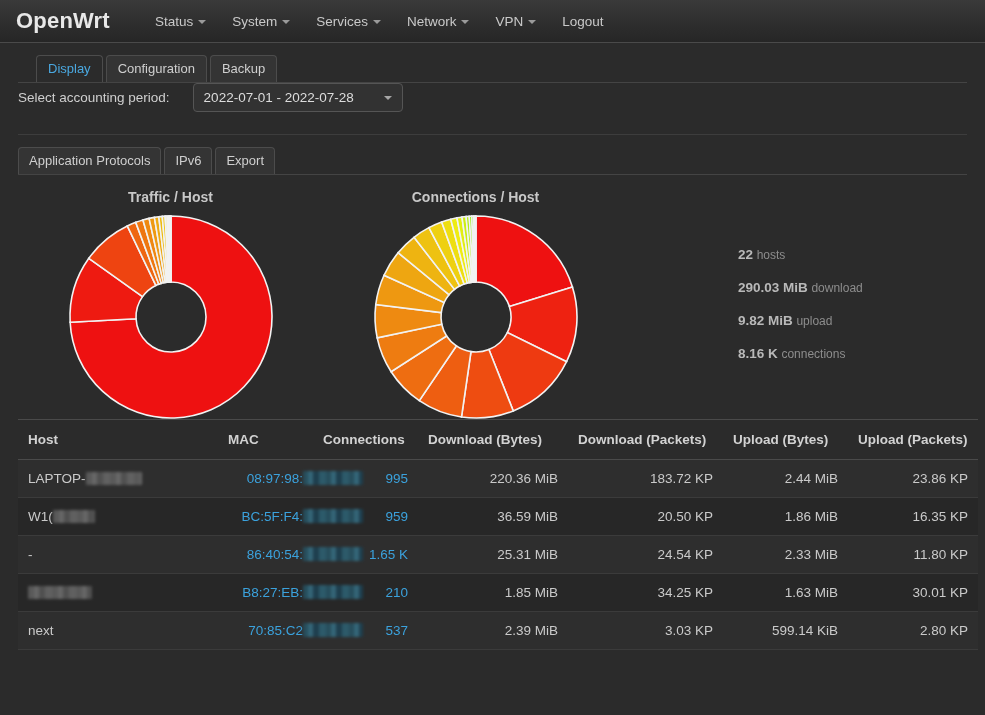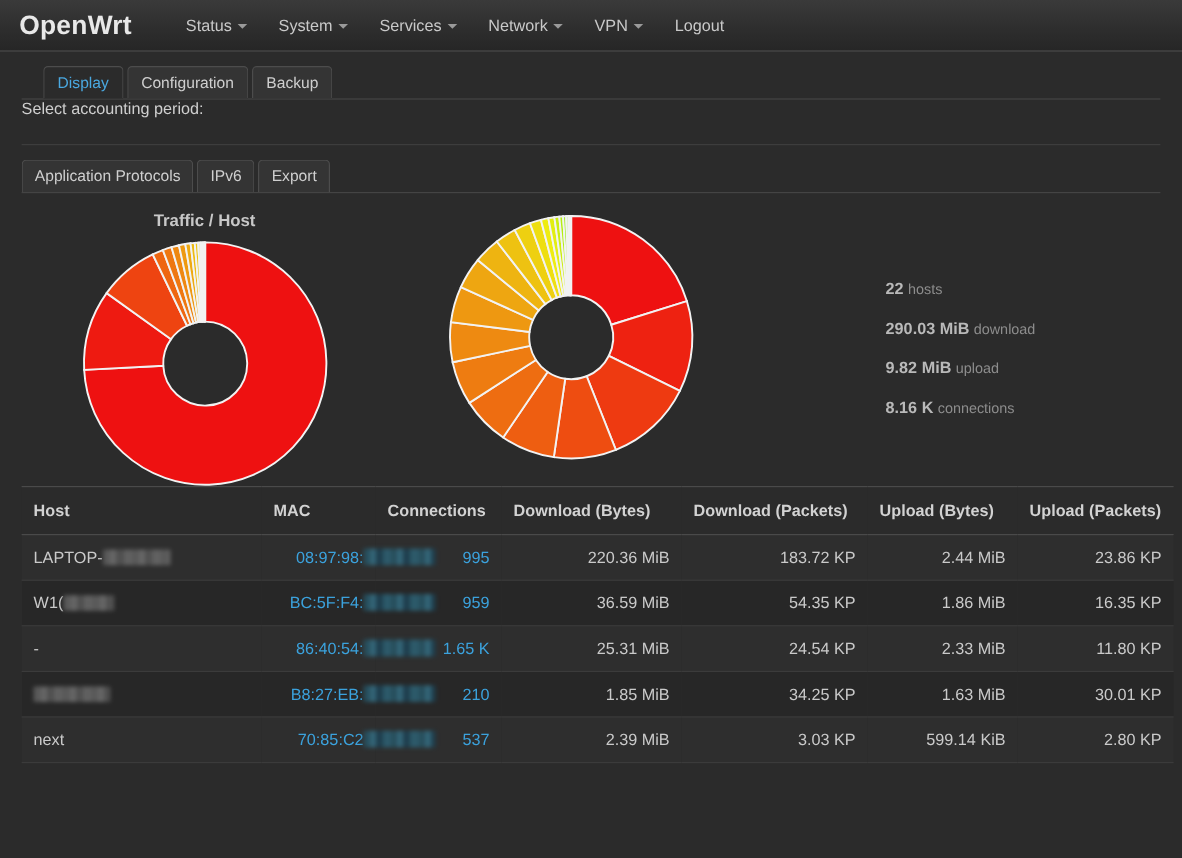--- a/index.html
+++ b/index.html
@@ -257,20 +257,24 @@
     <div class="tab">Configuration</div>
     <div class="tab">Backup</div>
   </div>
 </div>
 
 <div class="content">
 
 
   <div class="period-row">
     <span class="period-label">Select accounting period:</span>
+    <div class="select-box">
+      <span>2022-07-01 - 2022-07-28</span>
+      <span class="select-caret"></span>
+    </div>
   </div>
 
   <div class="hr"></div>
 
   <div class="inner-tabstrip">
     <div class="inner-tab">Application Protocols</div>
     <div class="inner-tab">IPv6</div>
     <div class="inner-tab">Export</div>
   </div>
 
@@ -290,20 +294,21 @@
           <path d="M101.25608233954361 5.37920739754054 A101 101 0 0 1 104.10332905757906 5.172279249222299 L107.95659917836899 71.05970072992852 A35 35 0 0 0 106.96992952360422 71.1314085040982 Z" fill="#eec611" stroke="#f2f2f2" stroke-width="1.6"></path>
           <path d="M104.10332905757906 5.172279249222299 A101 101 0 0 1 106.00425128002858 5.079070594019754 L108.6153346019901 71.02740070089794 A35 35 0 0 0 107.95659917836899 71.05970072992852 Z" fill="#eed011" stroke="#f2f2f2" stroke-width="1.6"></path>
           <path d="M106.00425128002858 5.079070594019754 A101 101 0 0 1 107.58946561417837 5.028769820434633 L109.164666301943 71.00996973975458 A35 35 0 0 0 108.6153346019901 71.02740070089794 Z" fill="#eedb11" stroke="#f2f2f2" stroke-width="1.6"></path>
           <path d="M107.58946561417837 5.028769820434633 A101 101 0 0 1 108.73121058857154 5.007969752908494 L109.56032050099014 71.00276179556235 A35 35 0 0 0 109.164666301943 71.00996973975458 Z" fill="#eee511" stroke="#f2f2f2" stroke-width="1.6"></path>
           <path d="M108.73121058857154 5.007969752908494 A101 101 0 0 1 109.49247302185037 5.001275174552575 L109.8241243145026 71.0004418921717 A35 35 0 0 0 109.56032050099014 71.00276179556235 Z" fill="#e8ee11" stroke="#f2f2f2" stroke-width="1.6"></path>
           <path d="M109.49247302185037 5.001275174552575 A101 101 0 0 1 109.9999999999998 5 L109.99999999999993 71 A35 35 0 0 0 109.8241243145026 71.0004418921717 Z" fill="#ddee11" stroke="#f2f2f2" stroke-width="1.6"></path>
         </svg>
     </div>
 
     <div class="chart-block">
+      <div class="chart-title">Connections / Host</div>
       <svg class="chart-svg" id="chart1" width="220" height="212" viewBox="0 0 220 212">
           <path d="M110 5 A101 101 0 0 1 206.43370191129793 75.97432539170967 L143.41761947421216 95.59506325455285 A35 35 0 0 0 110 71 Z" fill="#ee1111" stroke="#f2f2f2" stroke-width="1.6"></path>
           <path d="M206.43370191129793 75.97432539170967 A101 101 0 0 1 200.57888462199574 150.68182696169868 L141.3887223937609 121.48380142237083 A35 35 0 0 0 143.41761947421216 95.59506325455285 Z" fill="#ee2211" stroke="#f2f2f2" stroke-width="1.6"></path>
           <path d="M200.57888462199574 150.68182696169868 A101 101 0 0 1 147.23248707705864 199.88685693991818 L122.90234700690151 138.5350494346251 A35 35 0 0 0 141.3887223937609 121.48380142237083 Z" fill="#ee3a11" stroke="#f2f2f2" stroke-width="1.6"></path>
           <path d="M147.23248707705864 199.88685693991818 A101 101 0 0 1 95.52058837182011 205.95672383037436 L104.98238210904657 140.63846865409013 A35 35 0 0 0 122.90234700690151 138.5350494346251 Z" fill="#ee4d11" stroke="#f2f2f2" stroke-width="1.6"></path>
           <path d="M95.52058837182011 205.95672383037436 A101 101 0 0 1 53.292041347758676 189.57755335911486 L90.34872719971835 134.96251849078237 A35 35 0 0 0 104.98238210904657 140.63846865409013 Z" fill="#ee5e11" stroke="#f2f2f2" stroke-width="1.6"></path>
           <path d="M53.292041347758676 189.57755335911486 A101 101 0 0 1 25.109876900259863 160.72355068990834 L80.58263060900094 124.96360667472071 A35 35 0 0 0 90.34872719971835 134.96251849078237 Z" fill="#ee6d11" stroke="#f2f2f2" stroke-width="1.6"></path>
           <path d="M25.109876900259863 160.72355068990834 A101 101 0 0 1 11.182098902827377 126.88114993838724 L75.7561728871184 113.23604205785696 A35 35 0 0 0 80.58263060900094 124.96360667472071 Z" fill="#ee7c11" stroke="#f2f2f2" stroke-width="1.6"></path>
           <path d="M11.182098902827377 126.88114993838724 A101 101 0 0 1 9.784215858934616 93.43828797530419 L75.27175797091793 101.64693147659057 A35 35 0 0 0 75.7561728871184 113.23604205785696 Z" fill="#ee8a11" stroke="#f2f2f2" stroke-width="1.6"></path>
           <path d="M9.784215858934616 93.43828797530419 A101 101 0 0 1 18.036333293671703 64.2425574786079 L78.1314026265199 91.52959912625026 A35 35 0 0 0 75.27175797091793 101.64693147659057 Z" fill="#ee9811" stroke="#f2f2f2" stroke-width="1.6"></path>
@@ -372,21 +377,21 @@
           <td>220.36 MiB</td>
           <td>183.72 KP</td>
           <td>2.44 MiB</td>
           <td>23.86 KP</td>
         </tr>
         <tr>
           <td class="left"><span>W1(</span><span class="redact" style="width: 42px;"></span></td>
           <td style="overflow: visible; position: relative;"><span class="link">BC:5F:F4:</span><span class="redact mac" style="width: 60px; position: absolute; left: 100%; margin-left: -10px;"></span></td>
           <td><span class="link">959</span></td>
           <td>36.59 MiB</td>
-          <td>54.35 KP</td>
+          <td>20.50 KP</td>
           <td>1.86 MiB</td>
           <td>16.35 KP</td>
         </tr>
         <tr>
           <td class="left"><span>-</span></td>
           <td style="overflow: visible; position: relative;"><span class="link">86:40:54:</span><span class="redact mac" style="width: 60px; position: absolute; left: 100%; margin-left: -10px;"></span></td>
           <td><span class="link">1.65 K</span></td>
           <td>25.31 MiB</td>
           <td>24.54 KP</td>
           <td>2.33 MiB</td>

